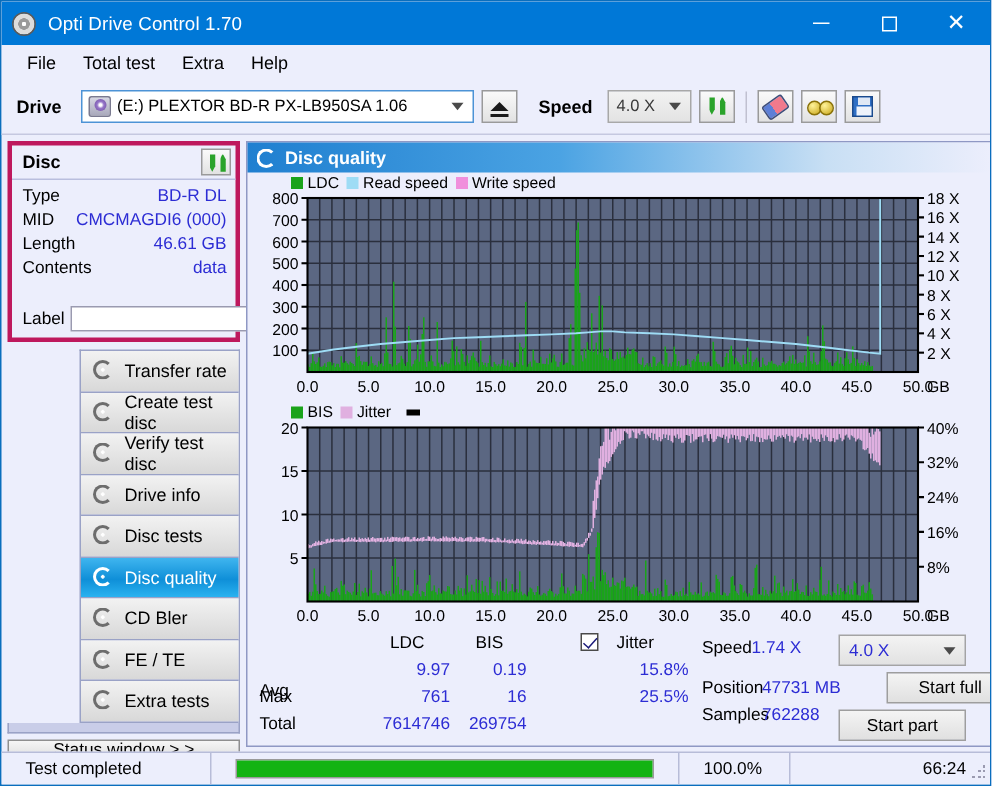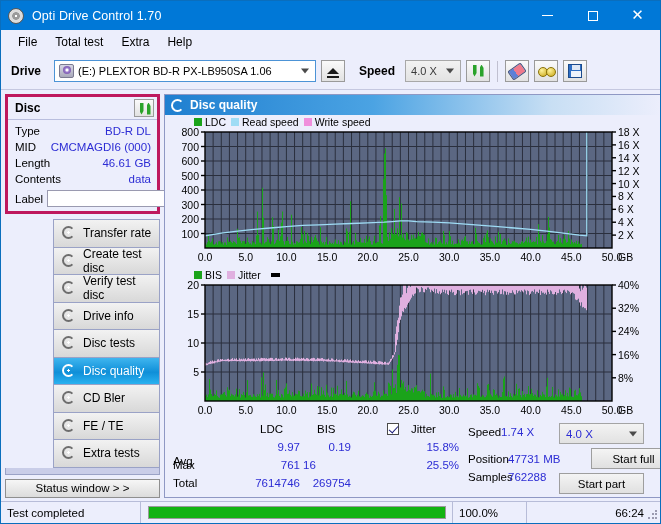--- a/index.html
+++ b/index.html
@@ -153,21 +153,21 @@
   .disc-head {
     display: flex; align-items: center; justify-content: space-between;
     height: 23px; padding: 0 3px 0 7px;
     border-bottom: 1px solid #b9bede;
   }
   .disc-head .t { font-size: 12px; font-weight: bold; color: #000; }
   .disc-rows { padding: 3px 6px 4px 7px; }
   .drow { display: flex; justify-content: space-between; font-size: 11.5px; line-height: 16px; }
   .drow .k { color: #000; }
   .drow .v { color: #2c2cd4; }
-  .label-row { display: flex; align-items: center; margin-top: 3px; gap: 4px; }
+  .label-row { display: flex; align-items: center; margin-top: 17px; gap: 4px; }
   .label-row .k { font-size: 11.5px; }
   .label-input {
     flex: 1; height: 17px; background: #fff; border: 1px solid #9a9ab0;
     font-size: 11px; padding-left: 3px; color: #000;
   }
   .cd-ico {
     width: 18px; height: 17px; border: 1px solid #9a9a9a;
     background: linear-gradient(#fafafa,#e0e0e0);
     display: flex; align-items: center; justify-content: center; flex:none;
   }
@@ -254,21 +254,21 @@
     display: flex; align-items: center; justify-content: center;
     font-size: 11.5px; color: #000;
   }
 
   
   .statusbar {
     position: absolute; left: 0; bottom: 0; width: 661px; height: 22px;
     background: #eceefc; border-top: 1px solid #b7bcd8;
     display: flex; align-items: center; font-size: 11.5px;
   }
-  .sb-cell { height: 22px; display: flex; align-items: center; padding: 0 6px; border-right: 1px solid #b7bcd8; }
+  .sb-cell { height: 22px; display: flex; align-items: center; padding: 0 16px; border-right: 1px solid #b7bcd8; }
   .sb-text { width: 140px; }
   .sb-prog { width: 312px; justify-content: center; }
   .progress-outer { width: 298px; height: 13px; background: #fff; border: 1px solid #9a9a9a; }
   .progress-inner { height: 100%; background: #12b312; }
   .sb-pct { width: 74px; }
   .sb-time { flex: 1; justify-content: flex-end; border-right: none; padding-right: 18px; }
   .grip { position: absolute; right: 3px; bottom: 2px; width: 12px; height: 12px;
     background:
       radial-gradient(circle 1px at 2px 9px,#9a9ab0 99%,transparent),
       radial-gradient(circle 1px at 6px 9px,#9a9ab0 99%,transparent),
@@ -1821,21 +1821,21 @@
         <div class="stats-left">
           <span class="gcell k2" style="left:95px; top:0px;">LDC</span>
           <span class="gcell k2" style="left:152px; top:0px;">BIS</span>
 
           <span class="gcell k2" style="left:8px; top:32px;">Avg</span>
           <span class="gcell v2" style="left:85px; top:18px; width:50px; text-align:right;">9.97</span>
           <span class="gcell v2" style="left:138px; top:18px; width:48px; text-align:right;">0.19</span>
 
           <span class="gcell k2" style="left:8px; top:36px;">Max</span>
           <span class="gcell v2" style="left:85px; top:36px; width:50px; text-align:right;">761</span>
-          <span class="gcell v2" style="left:138px; top:36px; width:48px; text-align:left;">16</span>
+          <span class="gcell v2" style="left:138px; top:36px; width:48px; text-align:right;">16</span>
 
           <span class="gcell k2" style="left:8px; top:54px;">Total</span>
           <span class="gcell v2" style="left:70px; top:54px; width:65px; text-align:right;">7614746</span>
           <span class="gcell v2" style="left:130px; top:54px; width:56px; text-align:right;">269754</span>
 
           <span class="gcell" style="left:222px; top:-1px;"><span class="chk"></span></span>
           <span class="gcell k2" style="left:246px; top:0px;">Jitter</span>
           <span class="gcell v2" style="left:232px; top:18px; width:62px; text-align:right;">15.8%</span>
           <span class="gcell v2" style="left:232px; top:36px; width:62px; text-align:right;">25.5%</span>
         </div>

